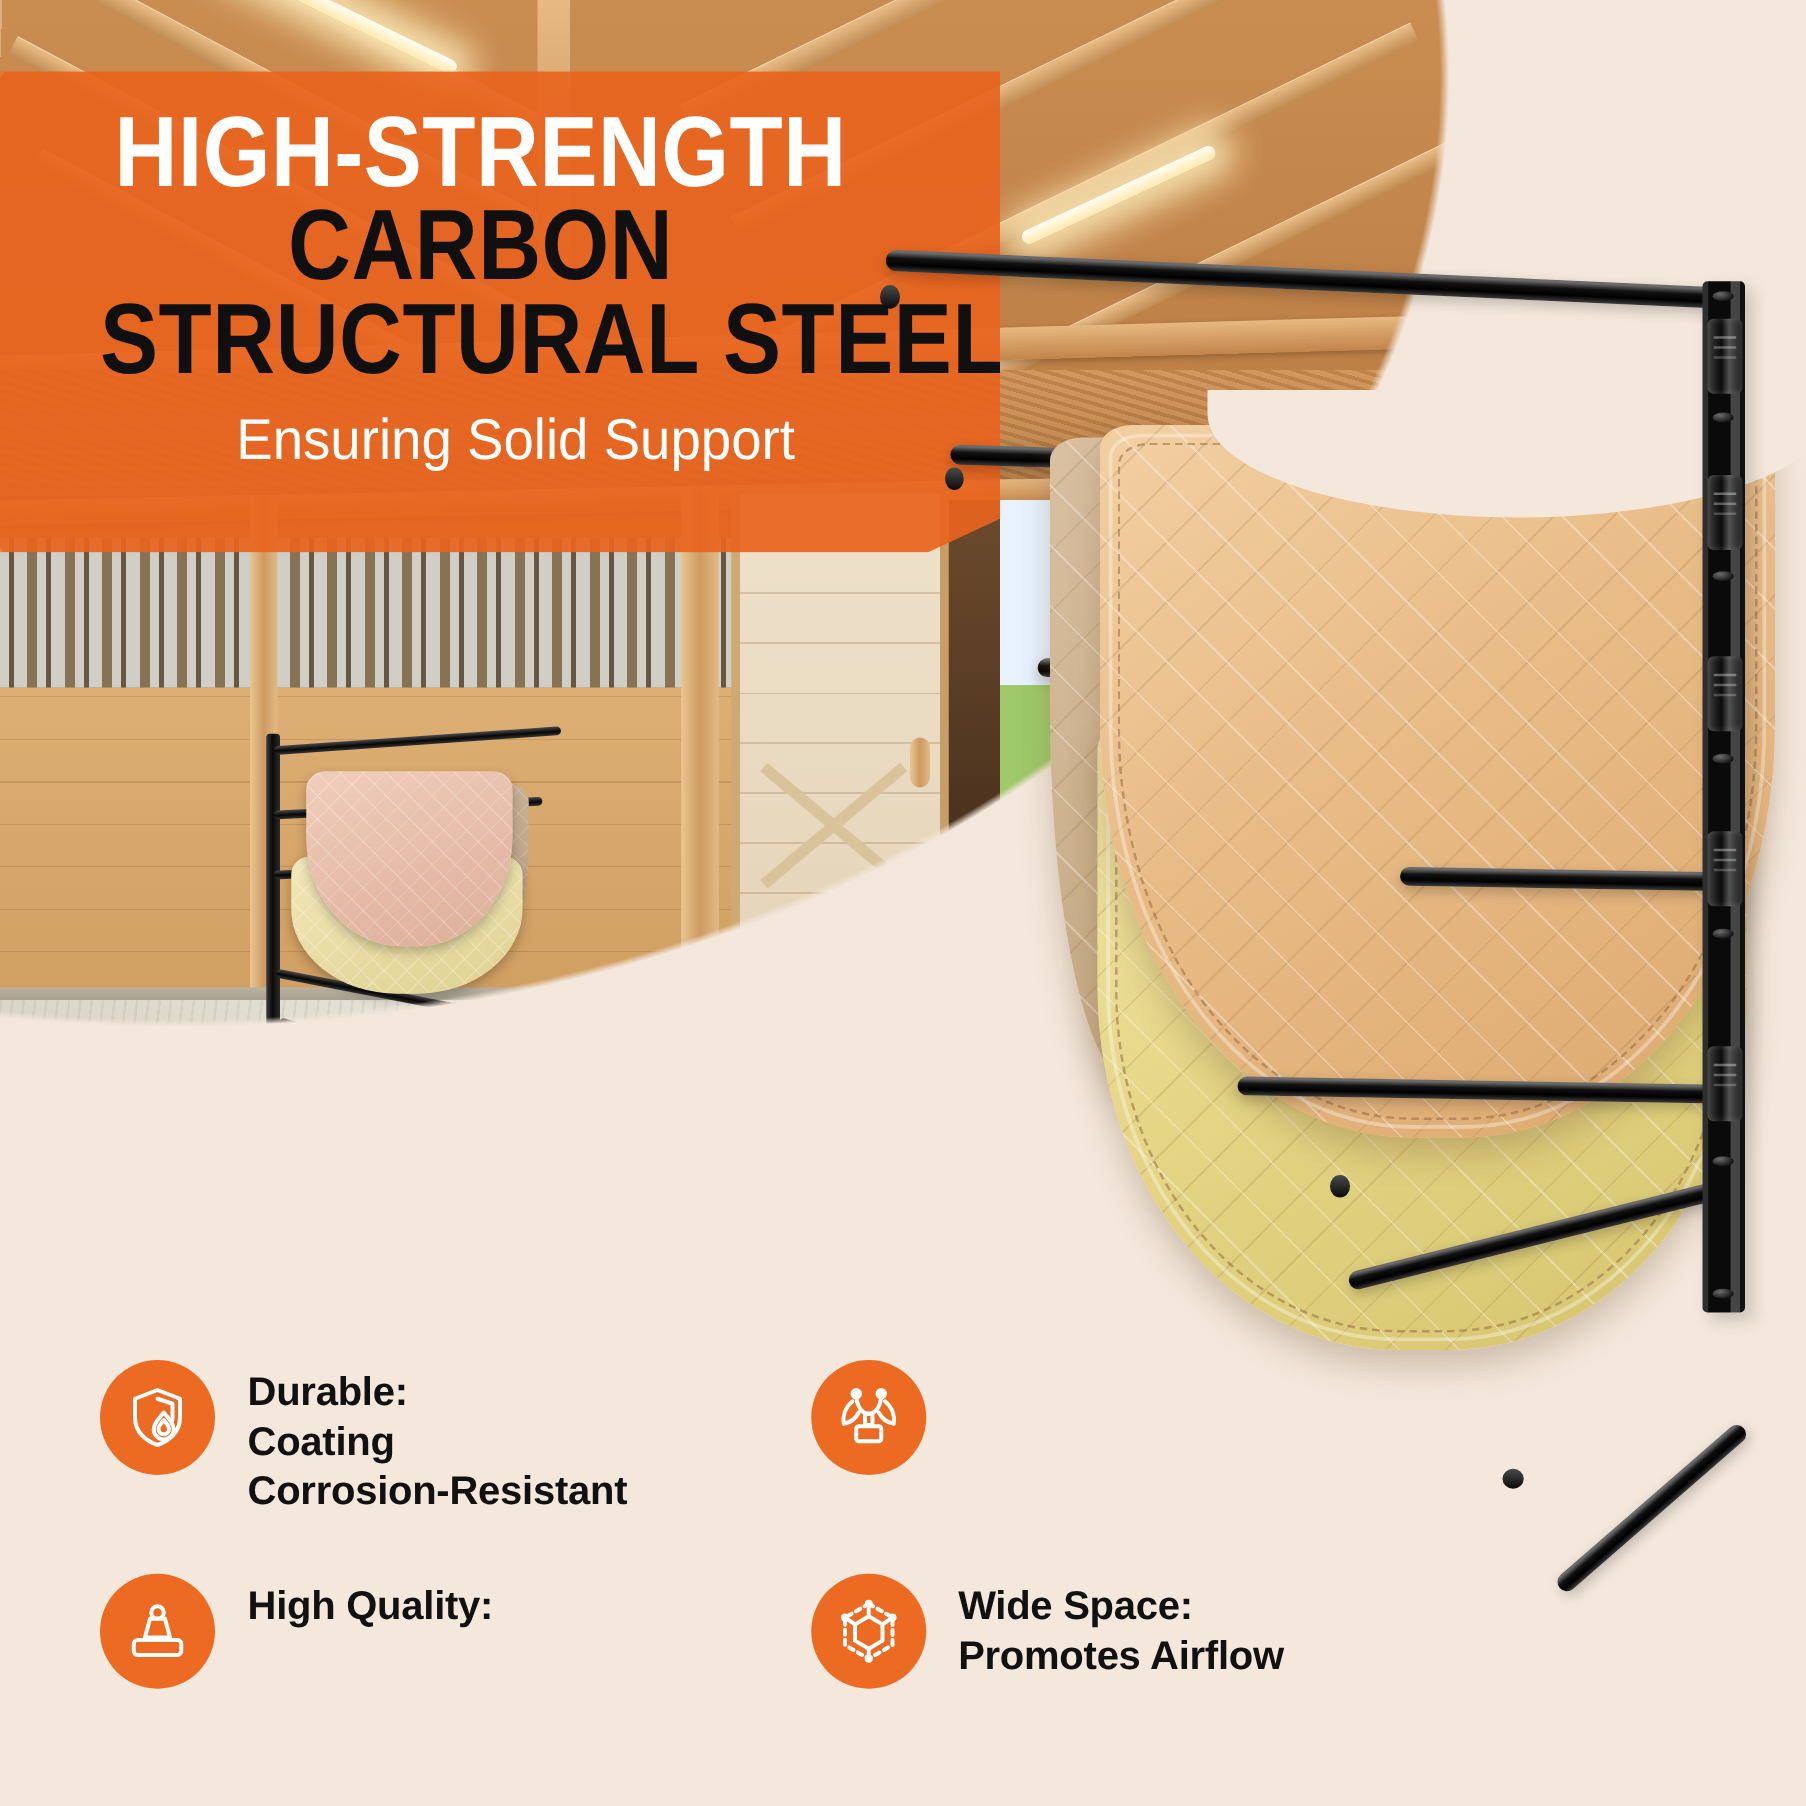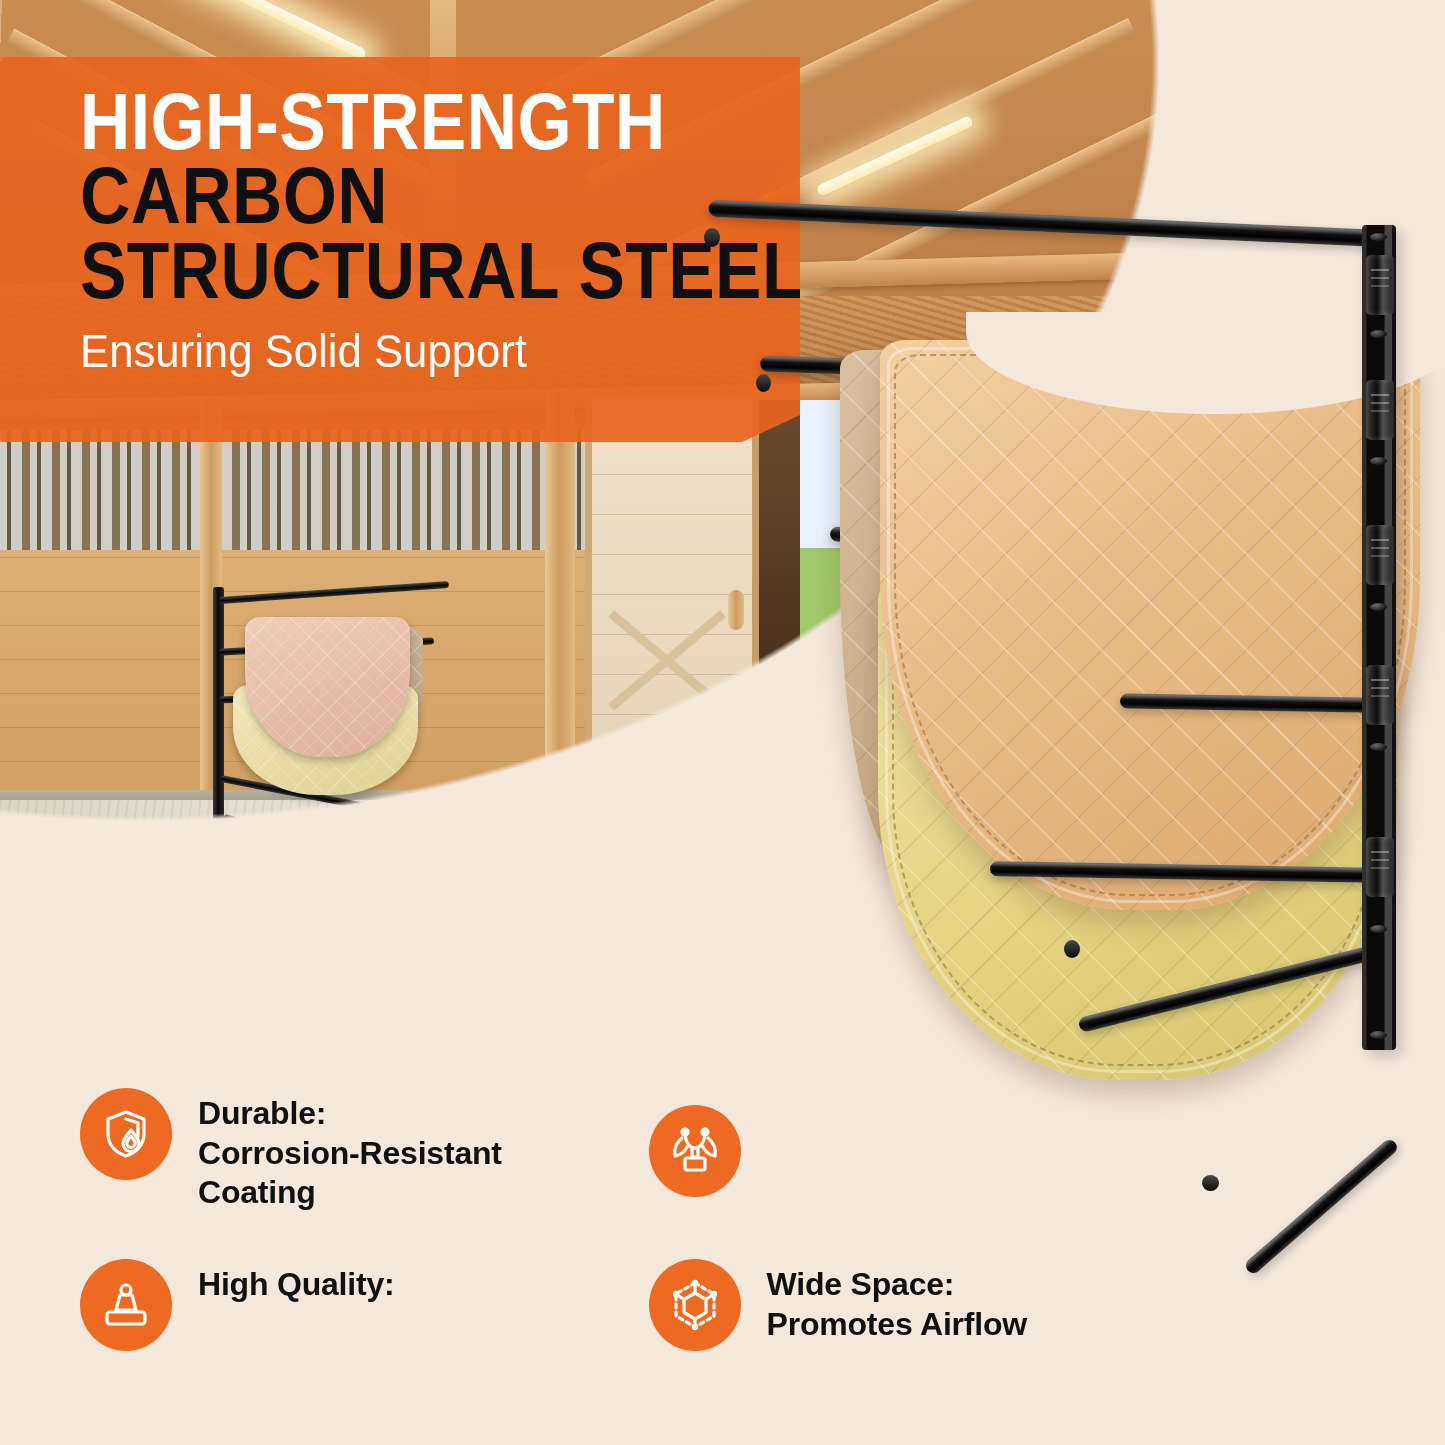--- a/index.html
+++ b/index.html
@@ -105,21 +105,21 @@
     position:absolute;left:0;top:57px;width:800px;height:385px;
     background:rgba(232,100,30,.92);
     clip-path:polygon(0 0, 800px 0, 800px 358px, 742px 385px, 0 385px);
     overflow:hidden;
   }
   .banner .sheen{position:absolute;inset:0;opacity:.16;
     background:
       linear-gradient(62deg, rgba(255,255,255,.9) 0 2px, rgba(0,0,0,0) 2px 120px),
       linear-gradient(118deg, rgba(255,255,255,.55) 0 3px, rgba(0,0,0,0) 3px 190px),
       linear-gradient(24deg, rgba(255,255,255,.4) 0 2px, rgba(0,0,0,0) 2px 150px);}
-  .banner-text{position:absolute;left:80px;top:28px;right:20px;}
+  .banner-text{position:absolute;left:80px;top:28px;right:20px;text-align:center;}
   .h1{
     font-weight:bold;letter-spacing:.5px;line-height:.93;
     font-size:80px;transform:scaleX(.87);transform-origin:left center;
     margin:0;white-space:nowrap;
   }
   .h1.w{color:#ffffff;}
   .h1.b{color:#101010;}
   .h1.wide{font-size:80px;}
   .sub{
     margin:16px 0 0 0;color:#fff;font-size:46px;font-weight:normal;
@@ -161,21 +161,21 @@
     border:2px dashed rgba(150,110,70,.55);}
   .topscoop{position:absolute;left:-4%;top:-12%;width:108%;height:26%;
     border-radius:0 0 58% 58% / 0 0 100% 100%;background:#f4e8dc;}
 
   .padTan{background:linear-gradient(150deg,#f2cfa2 0%,#e8bb86 45%,#dca96f 100%);}
   .padYel{background:linear-gradient(150deg,#f0e4a6 0%,#e4d483 48%,#d6c46e 100%);}
   .padBack{background:linear-gradient(150deg,#d9c0a1,#c3a781);}
 
   
   .features{position:absolute;left:80px;top:1088px;width:1120px;}
-  .frow{display:flex;gap:17px;align-items:center;}
+  .frow{display:flex;gap:17px;}
   .fcell{display:flex;align-items:flex-start;gap:26px;width:560px;margin-bottom:46px;}
   .badge{flex:0 0 auto;width:92px;height:92px;border-radius:50%;background:#ec6a21;
     display:flex;align-items:center;justify-content:center;}
   .badge svg{display:block;}
   .ftext{font-size:32px;font-weight:bold;color:#111;line-height:1.24;padding-top:6px;
     letter-spacing:-.2px;}
   .ftext span{display:block;}
 </style>
 </head>
 <body>
@@ -325,22 +325,22 @@
         <div class="badge">
           <svg width="52" height="52" viewBox="0 0 52 52" fill="none" stroke="#fff" stroke-width="3.2" stroke-linecap="round" stroke-linejoin="round">
             <path d="M26 4 L44 11 V26 c0 12-9 19-18 22 C17 45 8 38 8 26 V11 Z"></path>
             <path d="M26 11 L38 15 V26 c0 8.5-6 13.5-12 15.8"></path>
             <path d="M31 22 c5 6 8 9.5 8 13.5 A8 8 0 0 1 23 35.5 c0-4 3-7.5 8-13.5 Z" fill="#ec6a21"></path>
             <path d="M31 28 c2.6 3.2 4.2 5 4.2 7.2 a4.2 4.2 0 0 1-8.4 0 c0-2.2 1.6-4 4.2-7.2 Z"></path>
           </svg>
         </div>
         <div class="ftext">
           <span>Durable:</span>
+          <span>Coating</span>
           <span>Corrosion-Resistant</span>
-          <span>Coating</span>
         </div>
       </div>
 
       <div class="fcell">
         <div class="badge">
           <svg width="52" height="52" viewBox="0 0 52 52" fill="none" stroke="#fff" stroke-width="3.2" stroke-linecap="round" stroke-linejoin="round">
             <path d="M16 7 c0 10 4.5 16 10 16 s10-6 10-16"></path>
             <circle cx="16" cy="7" r="3"></circle>
             <circle cx="36" cy="7" r="3"></circle>
             <path d="M13 13 C7 18 5 25 6 31 c6-1 10-5 12-9"></path>

